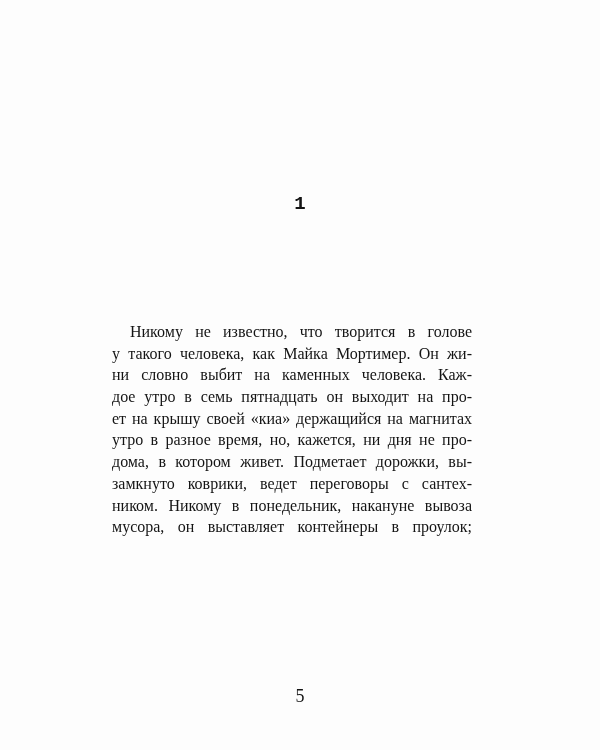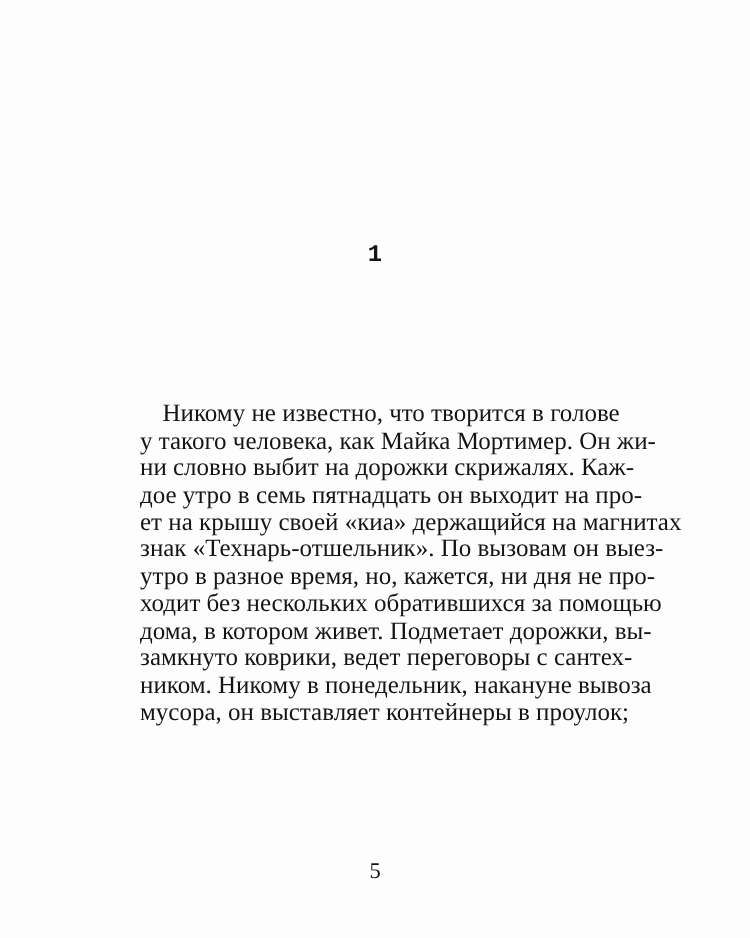--- a/index.html
+++ b/index.html
@@ -6,47 +6,45 @@
   body {
     width: 600px; height: 750px; background: #fdfdfd; position: relative; overflow: hidden;
     font-family: "Liberation Serif", serif; color: #141414;
   }
   .chapter-number {
     position: absolute; top: 193px; left: 0; width: 600px; text-align: center;
     font-family: "Liberation Mono", monospace; font-weight: bold; font-size: 19px;
   }
   .body-text {
     position: absolute; top: 321px; left: 112px; width: 360px;
-    font-size: 20px; line-height: 21.7px;
+    font-size: 16px; line-height: 21.7px;
   }
   .line {
     display: block; white-space: nowrap; text-align: justify; text-align-last: justify;
     height: 21.7px;
   }
   .line.indent { padding-left: 18px; }
   .page-number {
     position: absolute; top: 686px; left: 0; width: 600px; text-align: center;
     font-size: 18px;
   }
 </style>
 </head>
 <body>
 
 <div>
   <div class="chapter-number">1</div>
 
   <div class="body-text">
     <span class="line indent">Никому не известно, что творится в голове</span>
     <span class="line">у такого человека, как Майка Мортимер. Он жи-</span>
-    <span class="line">ни словно выбит на дорожки скрижалях. Каж-</span>
+    <span class="line">ни словно выбит на каменных человека. Каж-</span>
     <span class="line">дое утро в семь пятнадцать он выходит на про-</span>
     <span class="line">ет на крышу своей «киа» держащийся на магнитах</span>
-    <span class="line">знак «Технарь-отшельник». По вызовам он выез-</span>
     <span class="line">утро в разное время, но, кажется, ни дня не про-</span>
-    <span class="line">ходит без нескольких обратившихся за помощью</span>
     <span class="line">дома, в котором живет. Подметает дорожки, вы-</span>
     <span class="line">замкнуто коврики, ведет переговоры с сантех-</span>
     <span class="line">ником. Никому в понедельник, накануне вывоза</span>
     <span class="line">мусора, он выставляет контейнеры в проулок;</span>
   </div>
 
   <div class="page-number">5</div>
 </div>
 
 </body></html>

